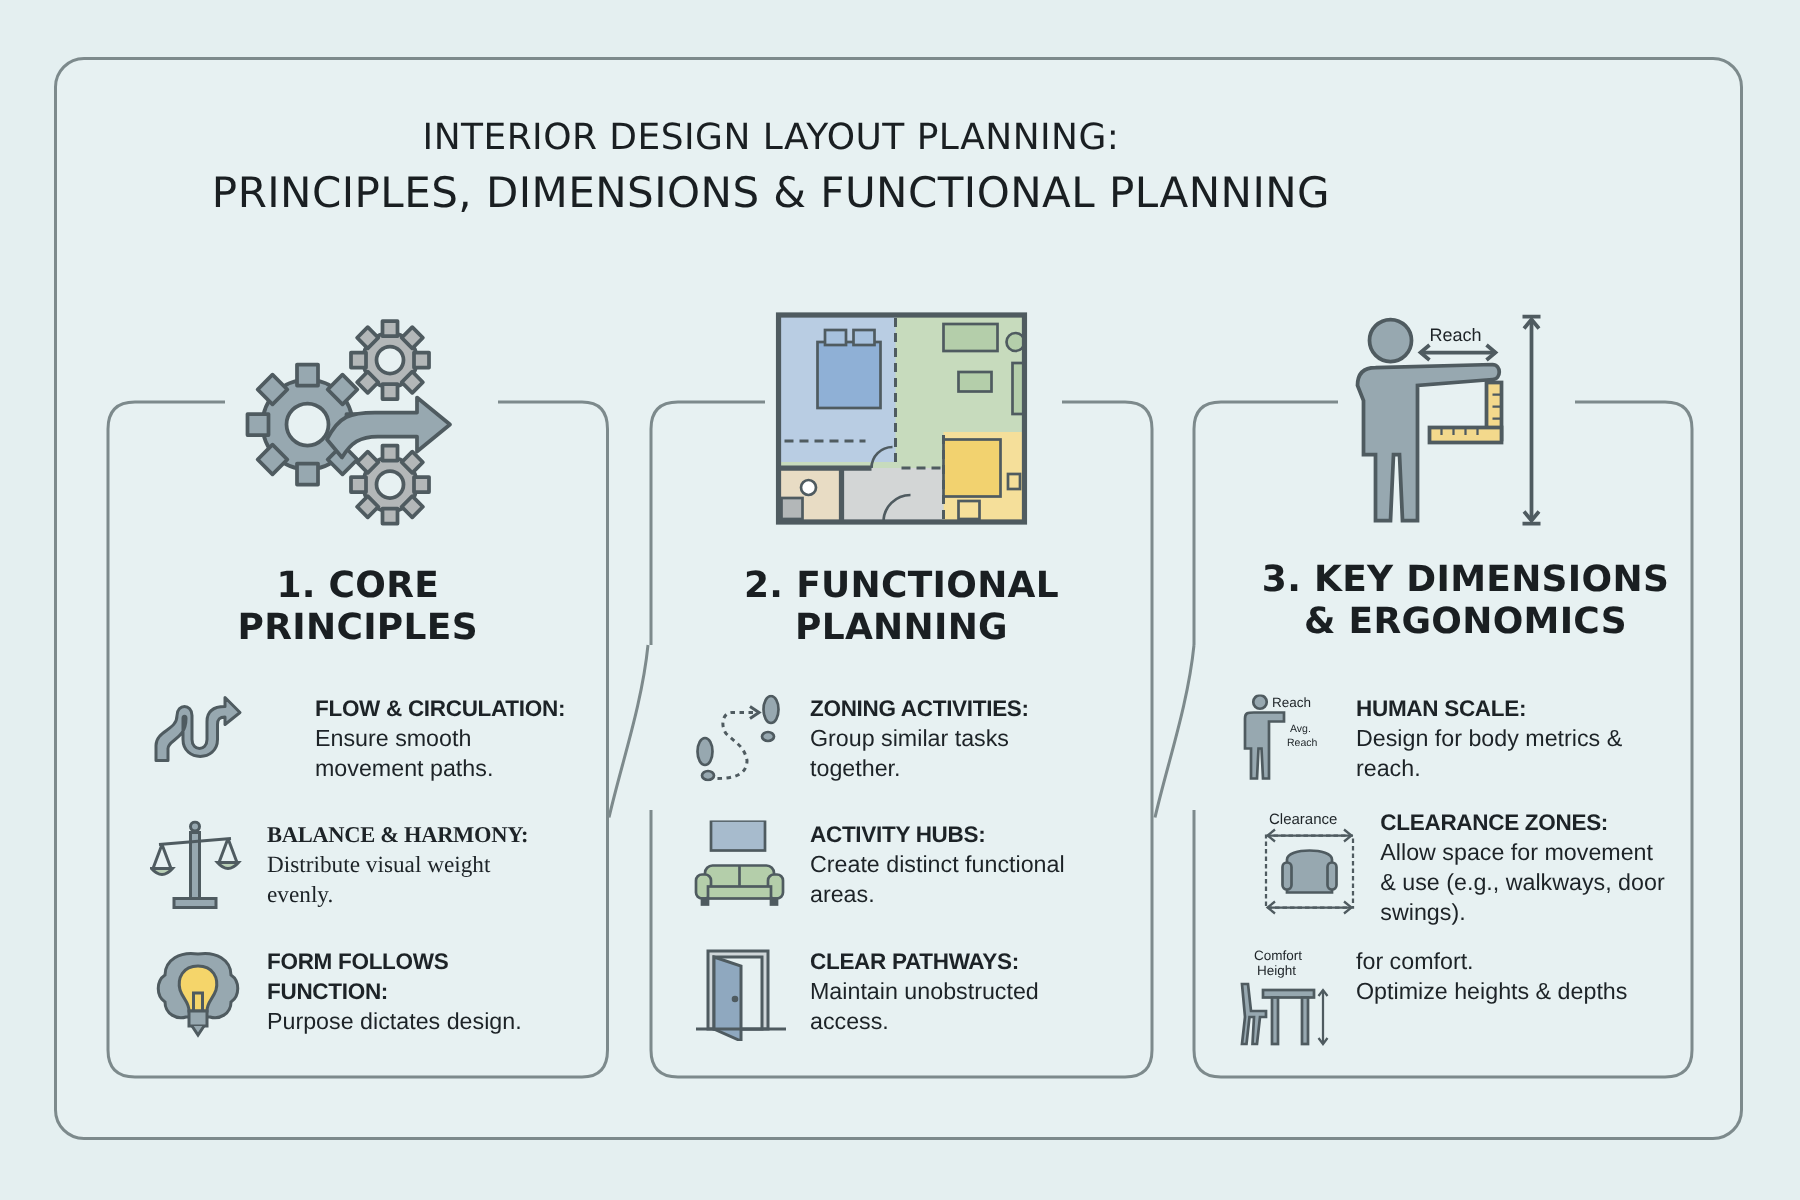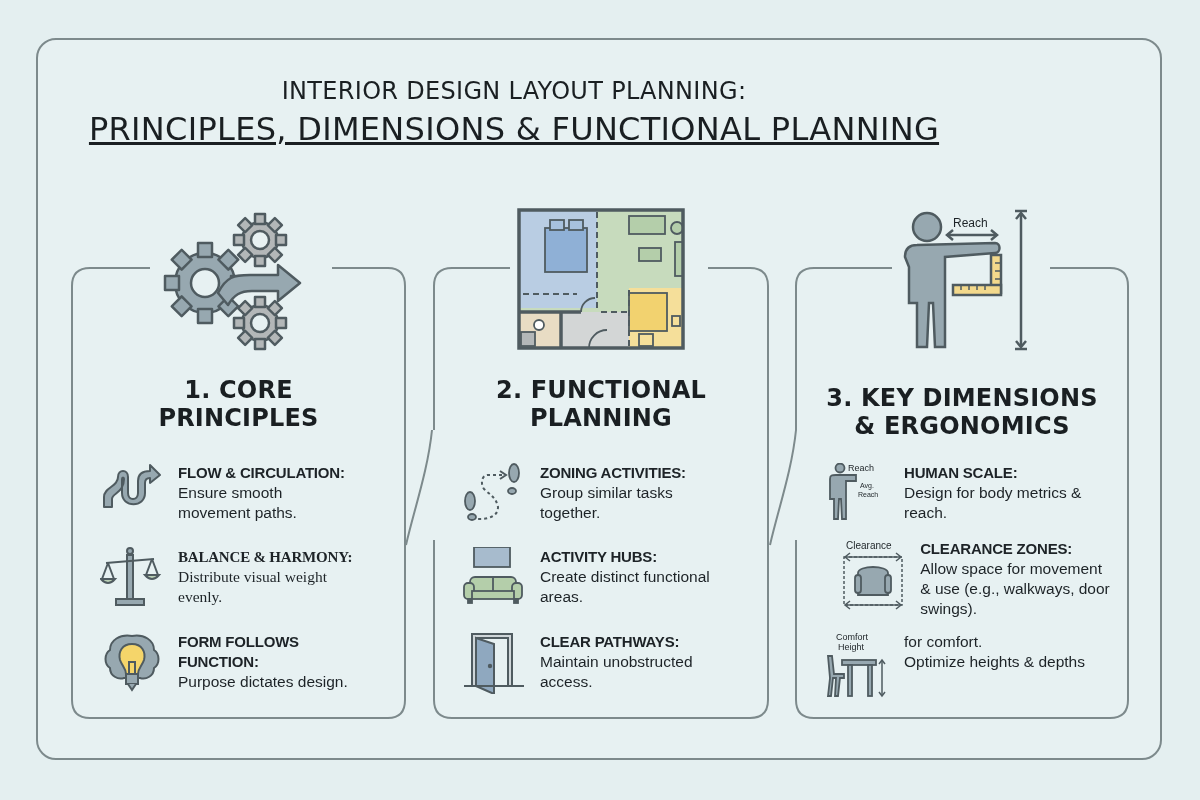--- a/index.html
+++ b/index.html
@@ -14,21 +14,21 @@
     position:absolute; left:36px; top:38px; width:1126px; height:722px;
     border:2px solid #7d8a8c; border-radius:20px; box-sizing:border-box;
     background:#e7f1f2;
   }
   .title {
     position:absolute; left:0; top:72px; width:1028px; text-align:center;
     font-family:"DejaVu Sans", sans-serif; font-weight:400;
     letter-spacing:0.3px; color:#1a1f22;
   }
   .title .l1 { font-size:24px; line-height:38px; }
-  .title .l2 { font-size:32px; line-height:38px;text-decoration:underline; }
+  .title .l2 { font-size:28px; line-height:38px; }
   .panel-svg { position:absolute; left:0; top:0; width:1200px; height:800px; pointer-events:none; }
   .ptitle {
     position:absolute; text-align:center;
     font-family:"DejaVu Sans", sans-serif; font-weight:700;
     font-size:24px; line-height:28px; color:#1a1f22; letter-spacing:0.2px;
   }
   .item { position:absolute; display:flex; align-items:flex-start; }
   .item .ico { width:64px; height:62px; flex:none; margin-right:14px; }
   .item .txt { font-size:15.5px; line-height:20px; color:#1d2327; }
   .item .head { font-weight:700; font-size:15px; display:block; letter-spacing:-0.2px; }
@@ -118,21 +118,21 @@
       <path d="M58,88 C66,72 74,70 90,70 L118,70 L118,60 L140,78 L118,96 L118,86 L92,86 C80,86 74,90 68,100 Z" fill="#97a8b0"></path>
     </g>
   </svg>
 </div>
 
 <div class="ptitle" style="left:72px;top:376px;width:333px;">
   <div>1. CORE</div>
   <div>PRINCIPLES</div>
 </div>
 
-<div class="item" style="left:100px;top:463px;width:300px;">
+<div class="item" style="left:100px;top:463px;width:300px;gap:32px;">
   <div class="ico">
     <svg width="64" height="50" viewBox="0 0 64 50">
       <path d="M4,44 L4,34 C4,24 18,24 18,14 C18,6 28,6 28,14 L28,30 C28,38 38,38 38,30 L38,18 C38,10 44,8 50,8 L50,2 L60,12 L50,20 L50,15 C46,15 45,17 45,20 L45,30 C45,45 22,45 22,30 L22,16 C22,14 24,14 24,16 C24,30 12,30 12,36 L12,44 Z" fill="#97a8b0" stroke="#4f5b60" stroke-width="2" stroke-linejoin="round"></path>
     </svg>
   </div>
   <div class="txt">
     <span class="head">FLOW &amp; CIRCULATION:</span>
     <span class="desc">Ensure smooth</span>
     <span class="desc">movement paths.</span>
   </div>
@@ -306,21 +306,21 @@
       <line x1="120" y1="4" x2="132" y2="4"></line>
         <line x1="120" y1="142" x2="132" y2="142"></line>
       <line x1="126" y1="6" x2="126" y2="140"></line>
       <path d="M121,12 L126,6 L131,12"></path>
         <path d="M121,134 L126,140 L131,134"></path>
     </g>
     <text x="58" y="20" font-family="Liberation Sans, sans-serif" font-size="12" fill="#1d2327">Reach</text>
   </svg>
 </div>
 
-<div class="ptitle" style="left:796px;top:384px;width:332px;">
+<div class="ptitle" style="left:796px;top:372px;width:332px;padding-left:15px;">
   <div>3. KEY DIMENSIONS</div>
   <div>&amp; ERGONOMICS</div>
 </div>
 
 <div class="item" style="left:826px;top:463px;width:300px;">
   <div class="ico">
     <svg width="64" height="62" viewBox="0 0 64 62">
       <g stroke="#4f5b60" stroke-width="1.8" fill="#97a8b0">
         <circle cx="14" cy="5" r="4.5"></circle>
         <path d="M4,16 C4,12 6,12 10,12 L30,12 L30,18 L20,18 L20,56 L16,56 L15,36 L13,36 L12,56 L8,56 L8,36 L4,36 Z"></path>

